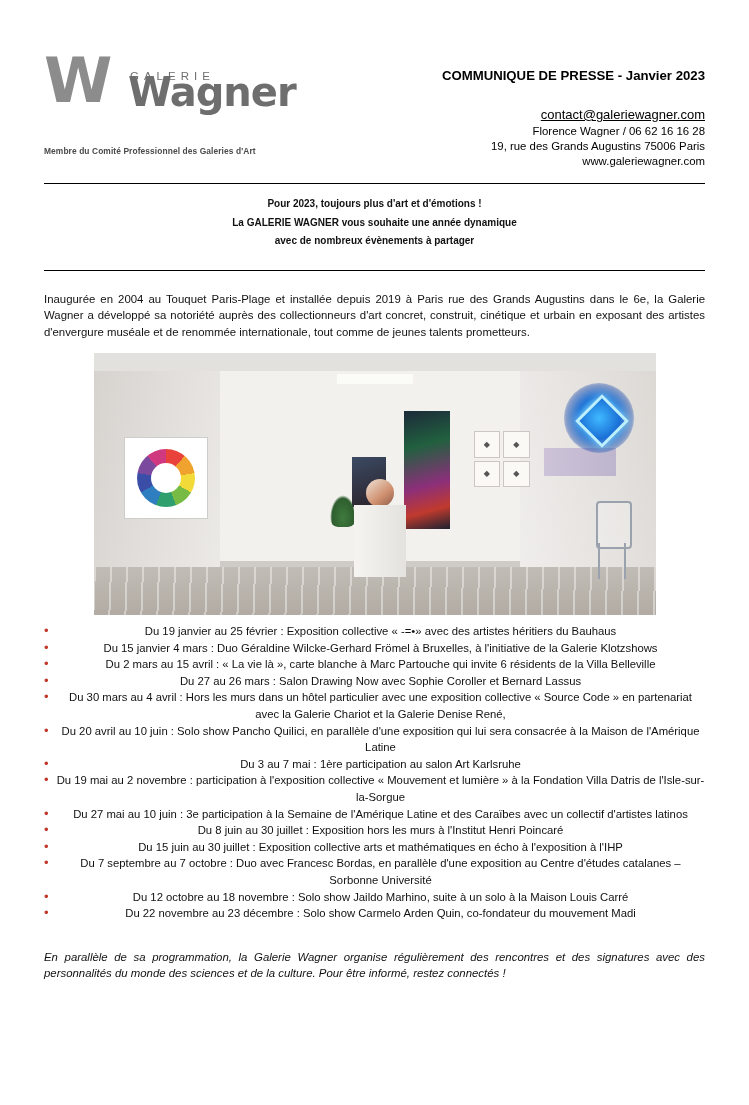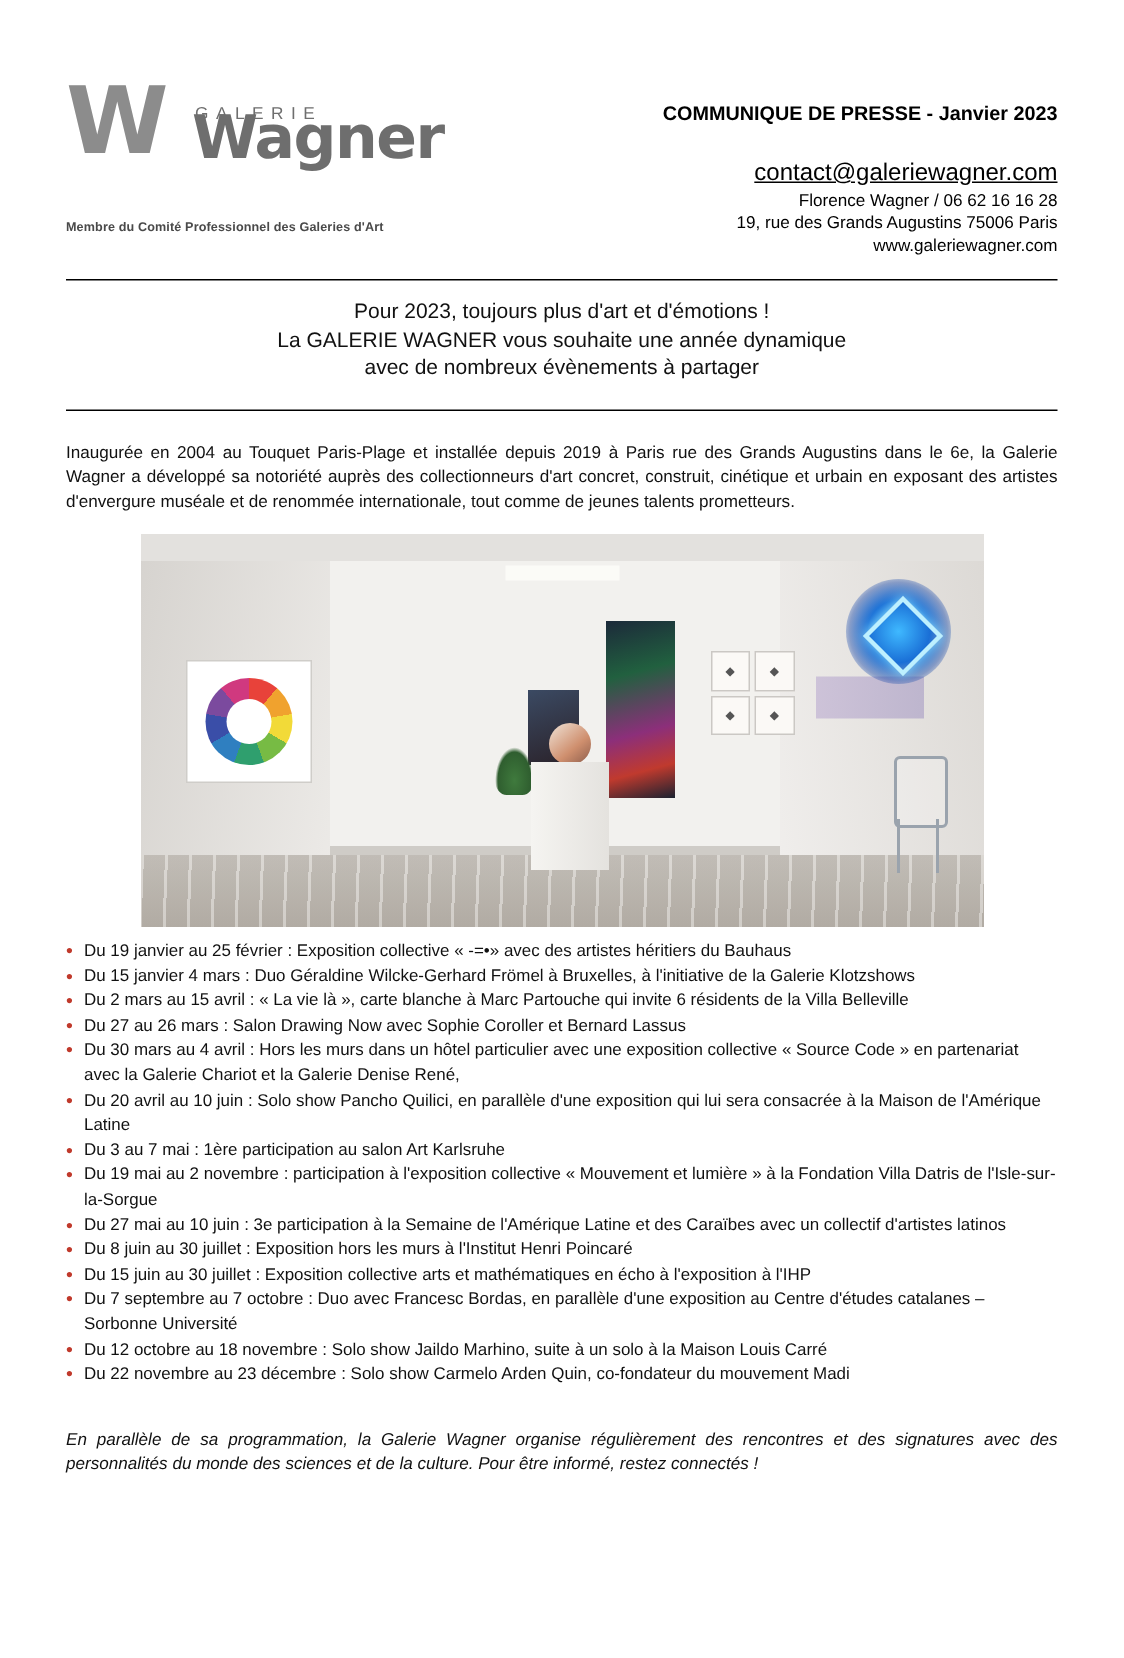--- a/index.html
+++ b/index.html
@@ -77,21 +77,21 @@
     text-align: right;
     padding-top: 20px;
   }
   .press-title {
     font-size: 13.2px;
     font-weight: bold;
     color: #000000;
     margin-bottom: 24px;
   }
   .contact-mail {
-    font-size: 16px;
+    font-size: 13px;
     text-decoration: underline;
     color: #000000;
     display: block;
     margin-bottom: 2px;
   }
   .contact-line {
     font-size: 11.4px;
     color: #000000;
     display: block;
     line-height: 15px;
@@ -102,22 +102,22 @@
     border: none;
     border-top: 1px solid #000000;
     margin: 0;
   }
   .rule-top { margin-top: 14px; }
   .rule-bottom { margin-top: 10px; }
 
   
   .tagline {
     text-align: center;
-    font-size: 14px;
-    font-weight: normal;
+    font-size: 10px;
+    font-weight: bold;
     line-height: 18.5px;
     padding: 11px 0 9px 0;
   }
 
   
   .intro {
     margin-top: 20px;
     font-size: 11.4px;
     line-height: 16.5px;
     text-align: justify;
@@ -252,21 +252,21 @@
   .events {
     margin-top: 8px;
     list-style: none;
     padding: 0;
   }
   .events li {
     font-size: 11.3px;
     line-height: 16.6px;
     padding-left: 12px;
     position: relative;
-    text-align: left;
+    text-align: center;
   }
   .events li::before {
     content: "\2022";
     position: absolute;
     left: 0;
     top: 0;
     color: #c0392b;
     font-size: 13px;
     line-height: 16.6px;
   }

